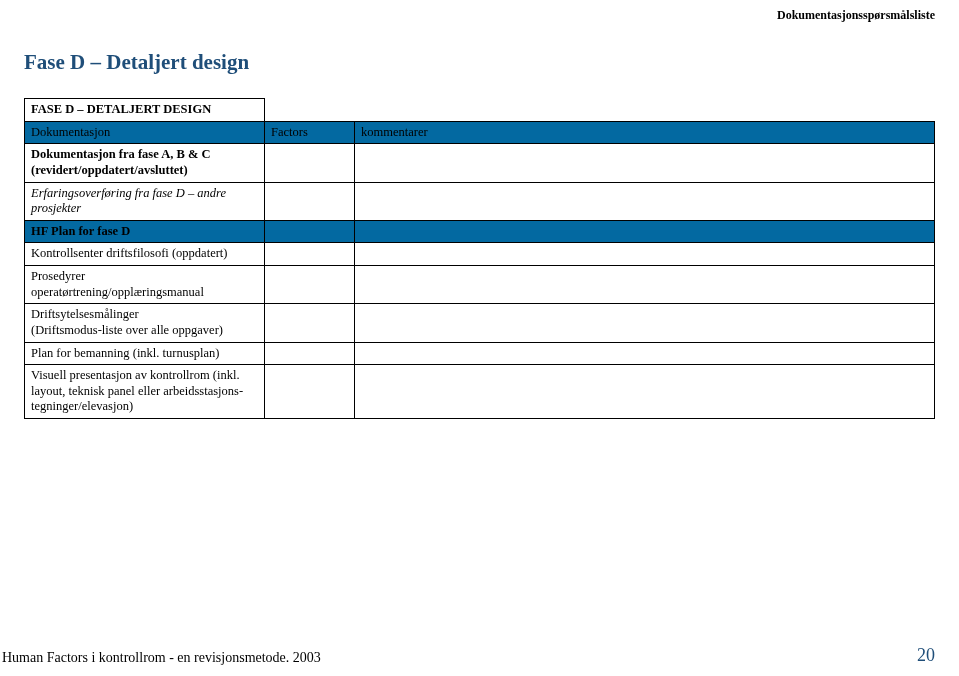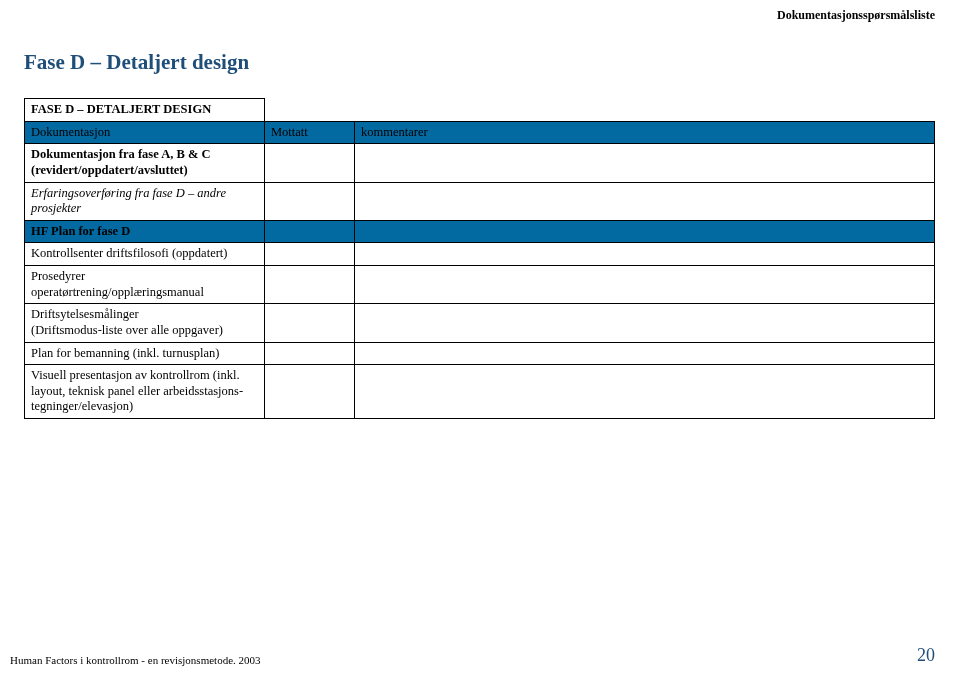--- a/index.html
+++ b/index.html
@@ -53,22 +53,22 @@
     font-weight: bold;
   }
   .title-blank {
     border: none !important;
   }
   .shaded { background: #0369a1; }
   .bold { font-weight: bold; }
   .footer-left {
     position: absolute;
     bottom: 10px;
-    left: 10px;
-    font-size: 11px;
+    left: 2px;
+    font-size: 14px;
   }
   .footer-right {
     position: absolute;
     bottom: 10px;
     right: 24px;
     font-size: 18px;
     color: #1f4e79;
   }
 </style>
 </head>
@@ -81,21 +81,21 @@
 <div class="table-wrap">
   <table>
     <tbody>
         <tr>
       <td class="col1 title-cell">FASE D – DETALJERT DESIGN</td>
       <td class="title-blank"></td>
       <td class="title-blank"></td>
     </tr>
     <tr class="shaded">
       <td class="col1">Dokumentasjon</td>
-      <td class="col2">Mottatt</td>
+      <td class="col2">Factors</td>
       <td>kommentarer</td>
     </tr>
     </tbody>
       <tbody id="tbody">
         <tr>
           <td class="col1 bold" style="white-space: pre-line;">Dokumentasjon fra fase A, B &amp; C (revidert/oppdatert/avsluttet)</td>
           <td class="col2"></td>
           <td></td>
         </tr>
         <tr>

